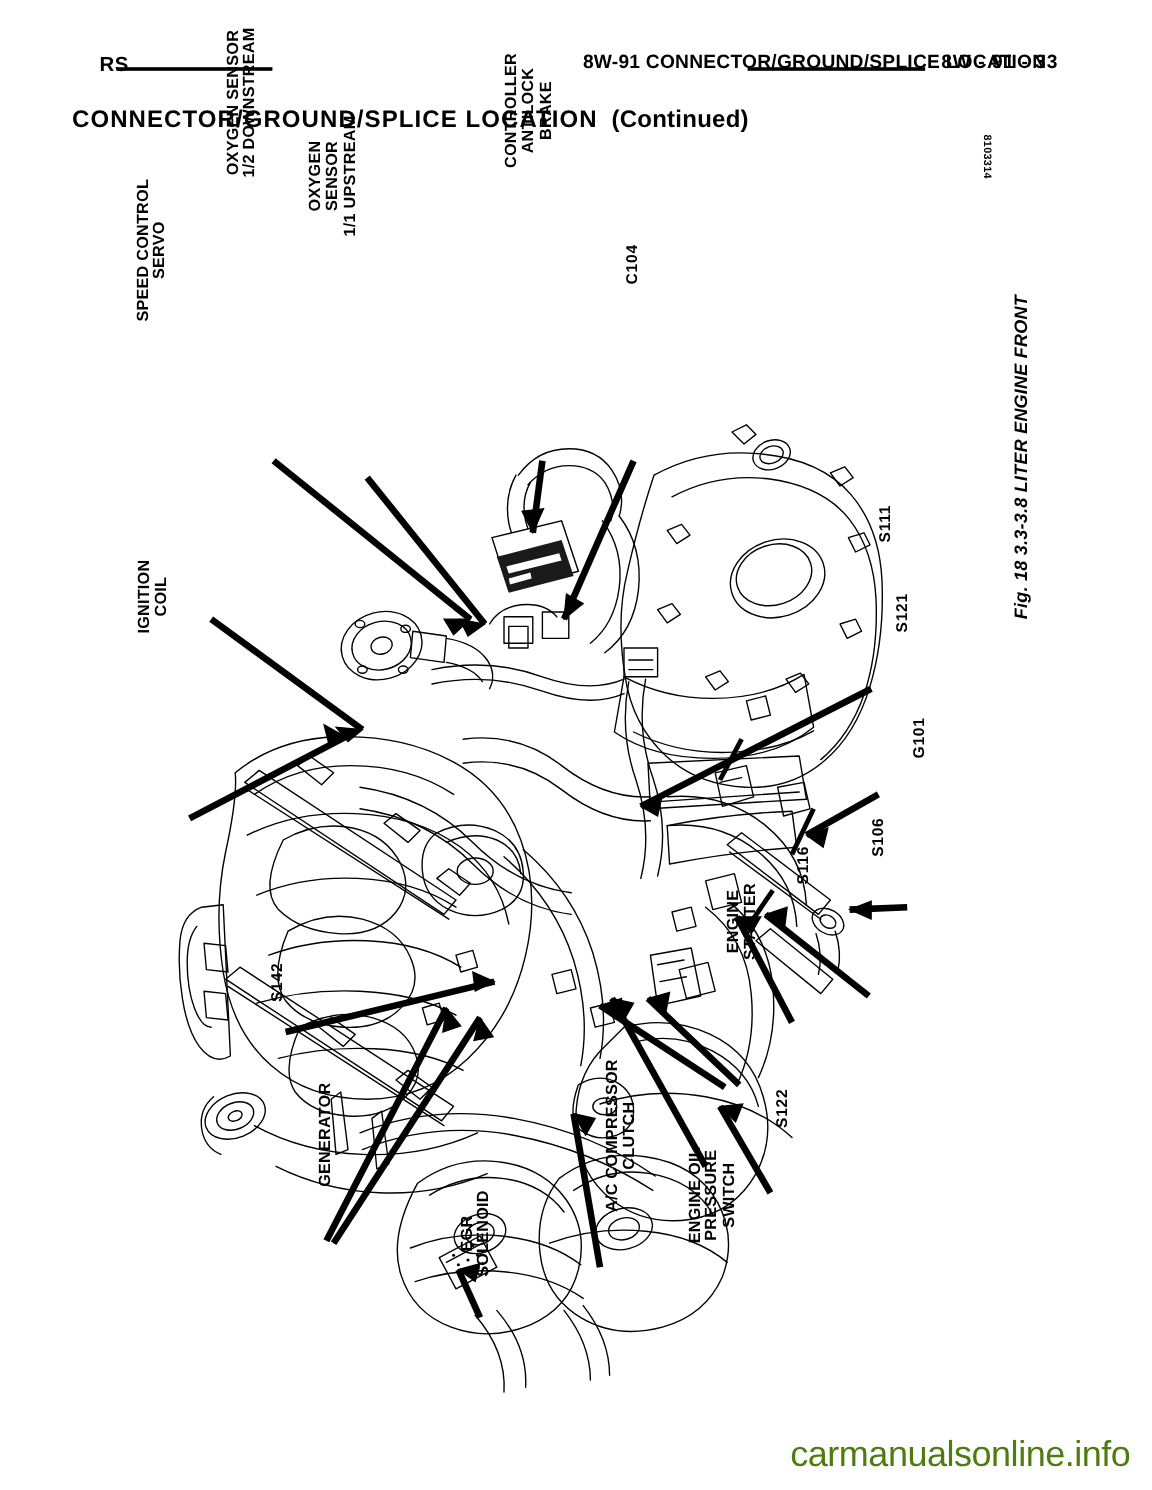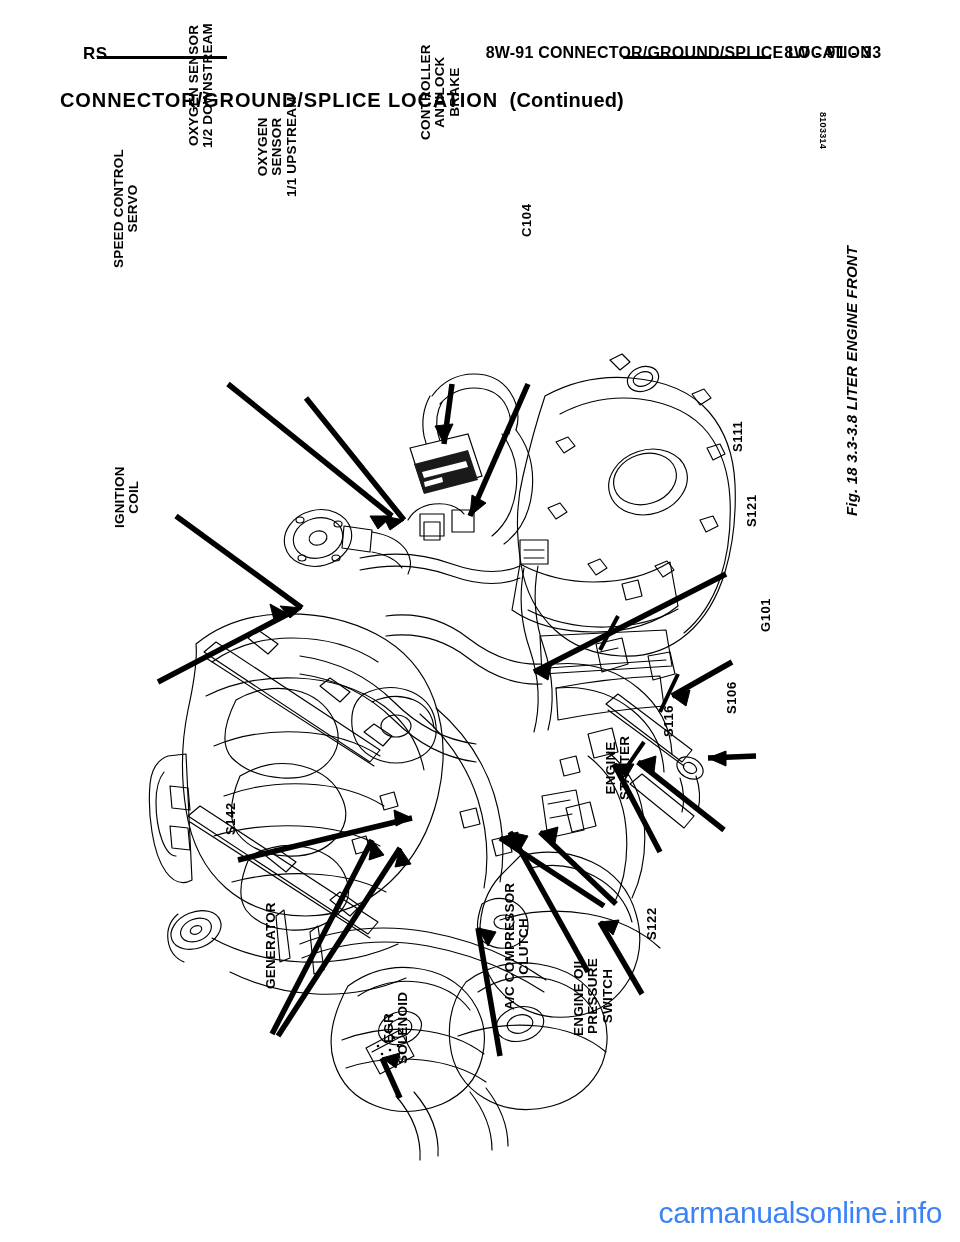--- a/index.html
+++ b/index.html
@@ -94,21 +94,21 @@
 
   
   .watermark {
     position: absolute;
     left: 0; bottom: 12px;
     width: 960px;
     text-align: right;
     padding-right: 18px;
     box-sizing: border-box;
     font-size: 30px;
-    color: #3b82f6;
+    color: #4d7c0f;
     letter-spacing: -0.4px;
   }
 
   
   .figure {
     position: absolute;
     left: 0; top: 96px;
     width: 960px; height: 1090px;
   }
   .figure svg { display: block; }

